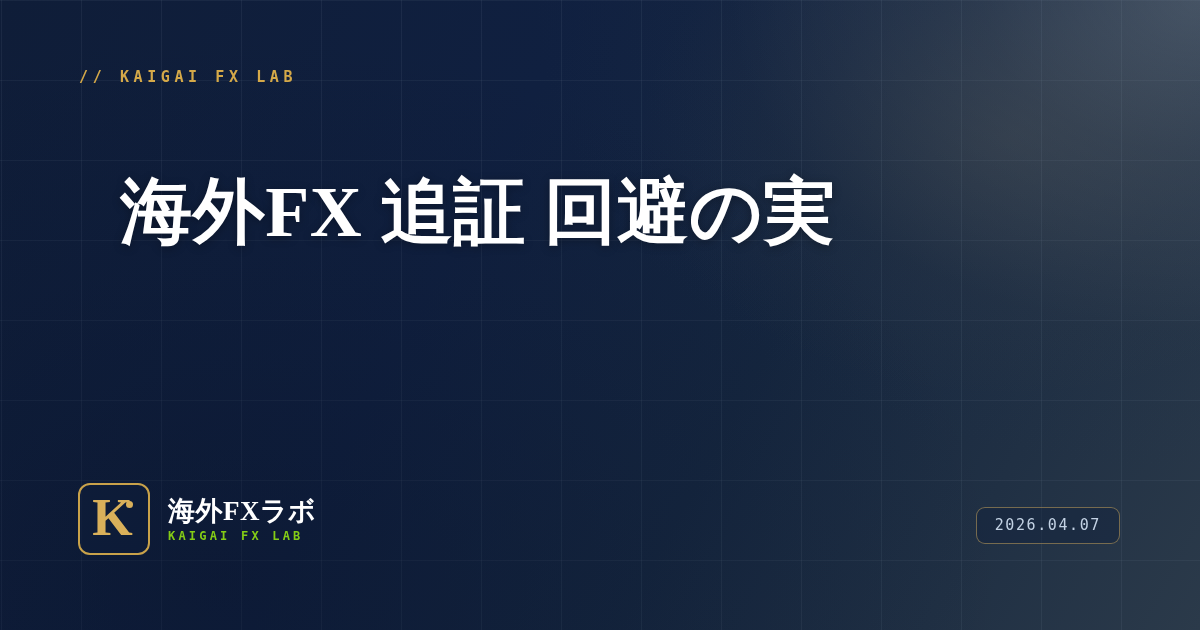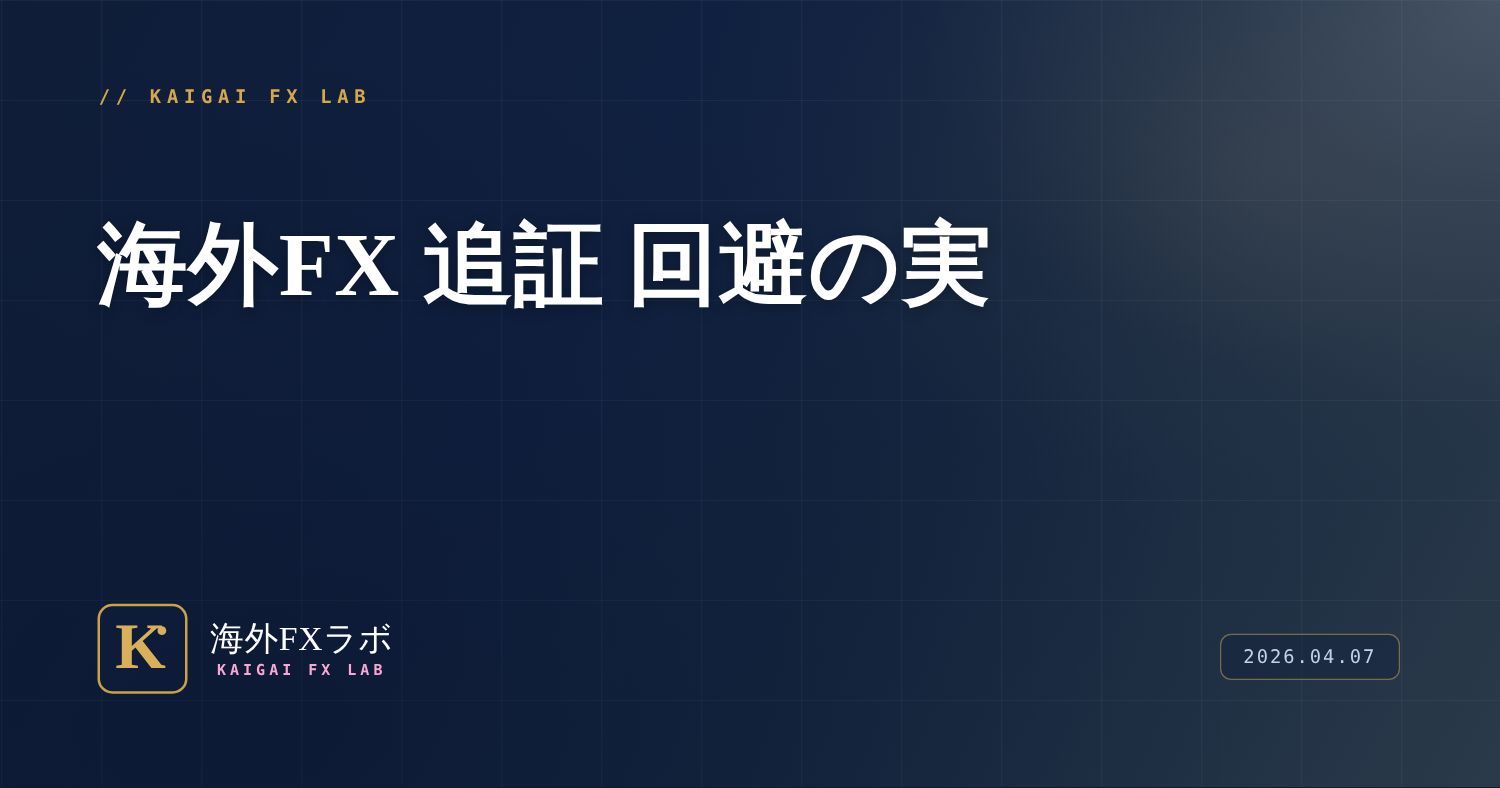--- a/index.html
+++ b/index.html
@@ -86,20 +86,21 @@
     left: 78px;
     top: 116px;
     width: 800px;
     font-family: "Liberation Serif", "DejaVu Serif", serif;
     font-weight: 700;
     font-size: 72px;
     line-height: 96px;
     color: #ffffff;
     letter-spacing: 0.5px;
     text-shadow: 0 2px 10px rgba(0,0,0,0.30);
+    text-align: center;
   }
   .headline .line { display: block; white-space: nowrap; }
 
   
   .brand {
     position: absolute;
     left: 78px;
     top: 483px;
     display: flex;
     align-items: center;
@@ -133,33 +134,32 @@
     right: 15px;
     width: 7px;
     height: 7px;
     border-radius: 50%;
     background: #d9b05a;
   }
 
   .brand-text { display: flex; flex-direction: column; gap: 2px; }
   .brand-name {
     font-family: "Liberation Serif", "DejaVu Serif", serif;
-    font-weight: 400;
+    font-weight: 700;
     font-size: 27px;
     line-height: 32px;
     color: #ffffff;
     letter-spacing: 0.5px;
   }
   .brand-sub {
     font-family: "DejaVu Sans Mono", "Liberation Mono", monospace;
     font-size: 12px;
     font-weight: 700;
     letter-spacing: 3.2px;
-    color: #f9a8d4;
-    text-align: center;
+    color: #84cc16;
   }
 
   
   .date-badge {
     position: absolute;
     right: 80px;
     top: 507px;
     padding: 8px 18px 9px;
     border: 1px solid rgba(176,148,88,0.62);
     border-radius: 9px;

